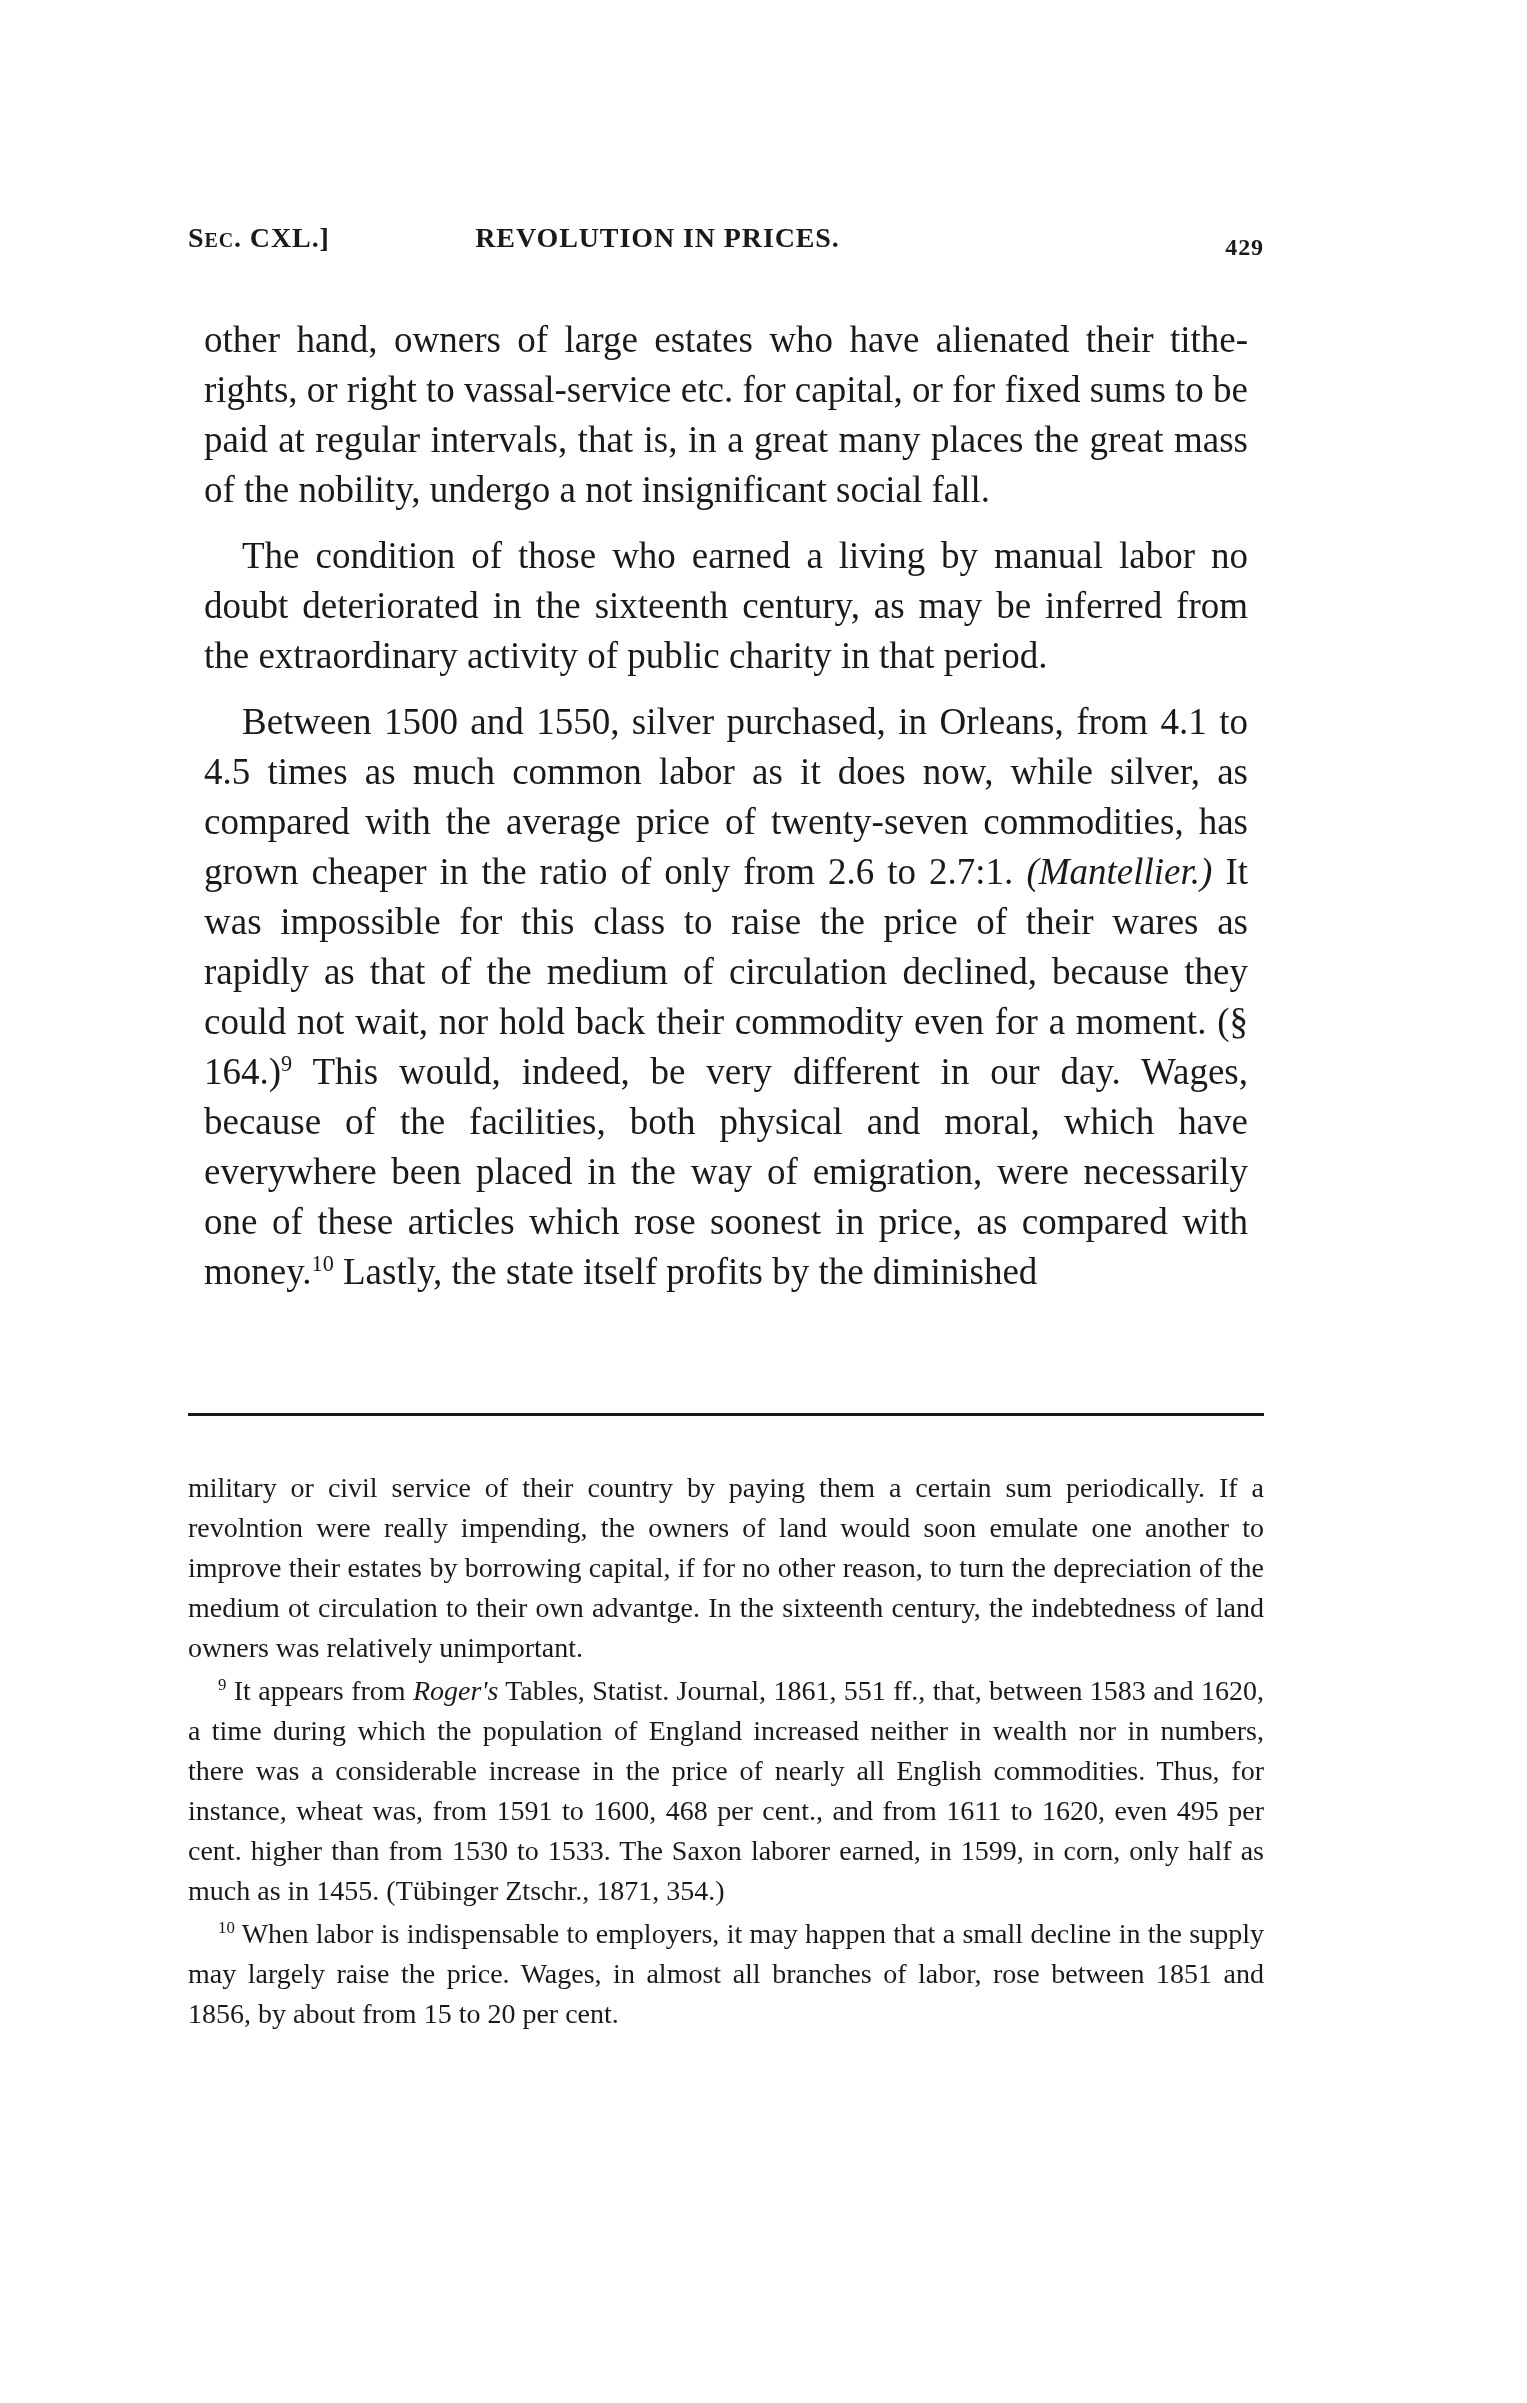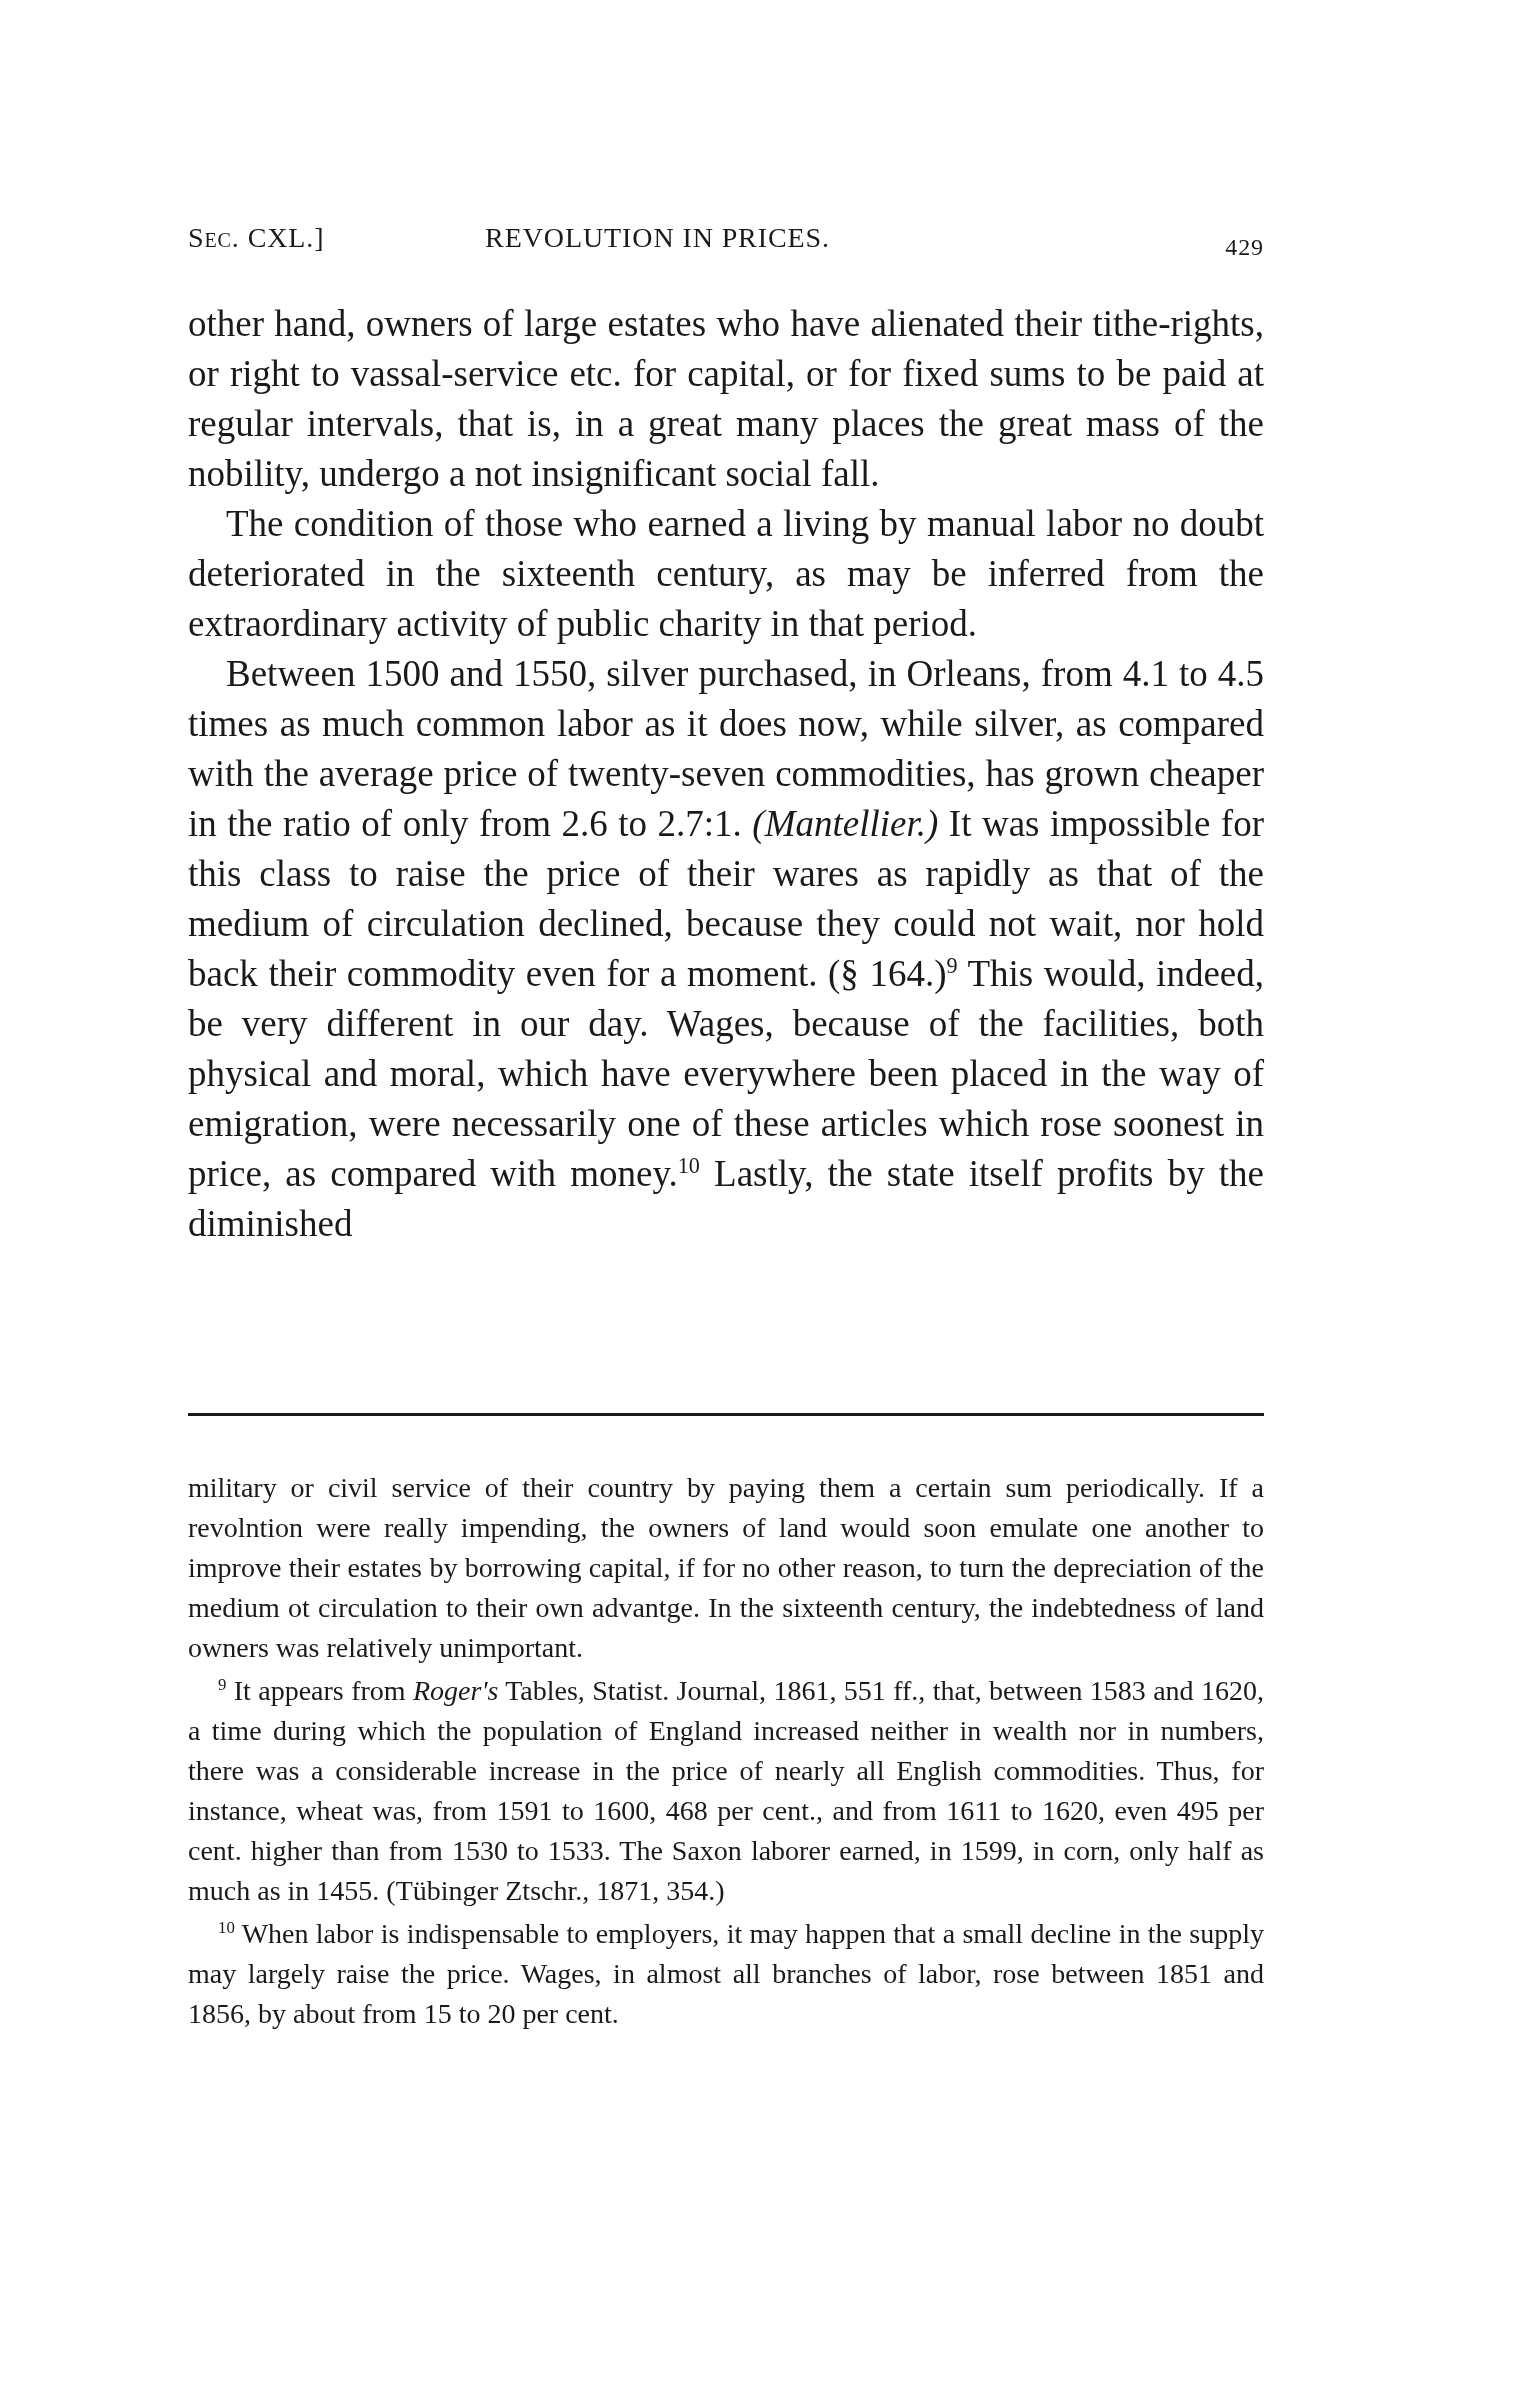--- a/index.html
+++ b/index.html
@@ -1,22 +1,22 @@
 <!DOCTYPE html>
 <html style="font-size:15px"><head>
 <meta charset="utf-8">
 <style>
   html, body { margin:0; padding:0; background:#ffffff; }
   body { width:1527px; height:2403px; position:relative; overflow:hidden; color:#1a1a1a; font-family:"Liberation Serif","DejaVu Serif",serif; }
-  .header { position:absolute; left:188px; top:222px; width:1076px; height:47px; font-size:28px; letter-spacing:0.9px; }
+  .header { position:absolute; left:188px; top:222px; width:1076px; height:47px; font-size:28px; letter-spacing:0.9px;font-weight:bold; }
   .header .sec { position:absolute; left:0; top:0; font-variant:small-caps; }
   .header .title { position:absolute; left:168px; top:0; width:603px; text-align:center; }
   .header .pageno { position:absolute; right:0; top:12px; font-size:24px; }
   .body { position:absolute; left:188px; top:299px; width:1076px; font-size:37px; line-height:50px; text-align:justify; }
-  .body p { margin:0; text-indent:0; }
+  .body p { margin:16px; text-indent:0; }
   .body p.indent { text-indent:38px; }
   sup { font-size:60%; line-height:0; vertical-align:super; }
   .rule { position:absolute; left:188px; top:1413px; width:1076px; height:2.8px; background:#1a1a1a; }
   .notes { position:absolute; left:188px; top:1468px; width:1076px; font-size:28px; line-height:40px; text-align:justify; }
   .notes p { margin:0 0 2.8px 0; }
   .notes p.indent { text-indent:30px; }
   i { }
 </style>
 </head>
 <body>

